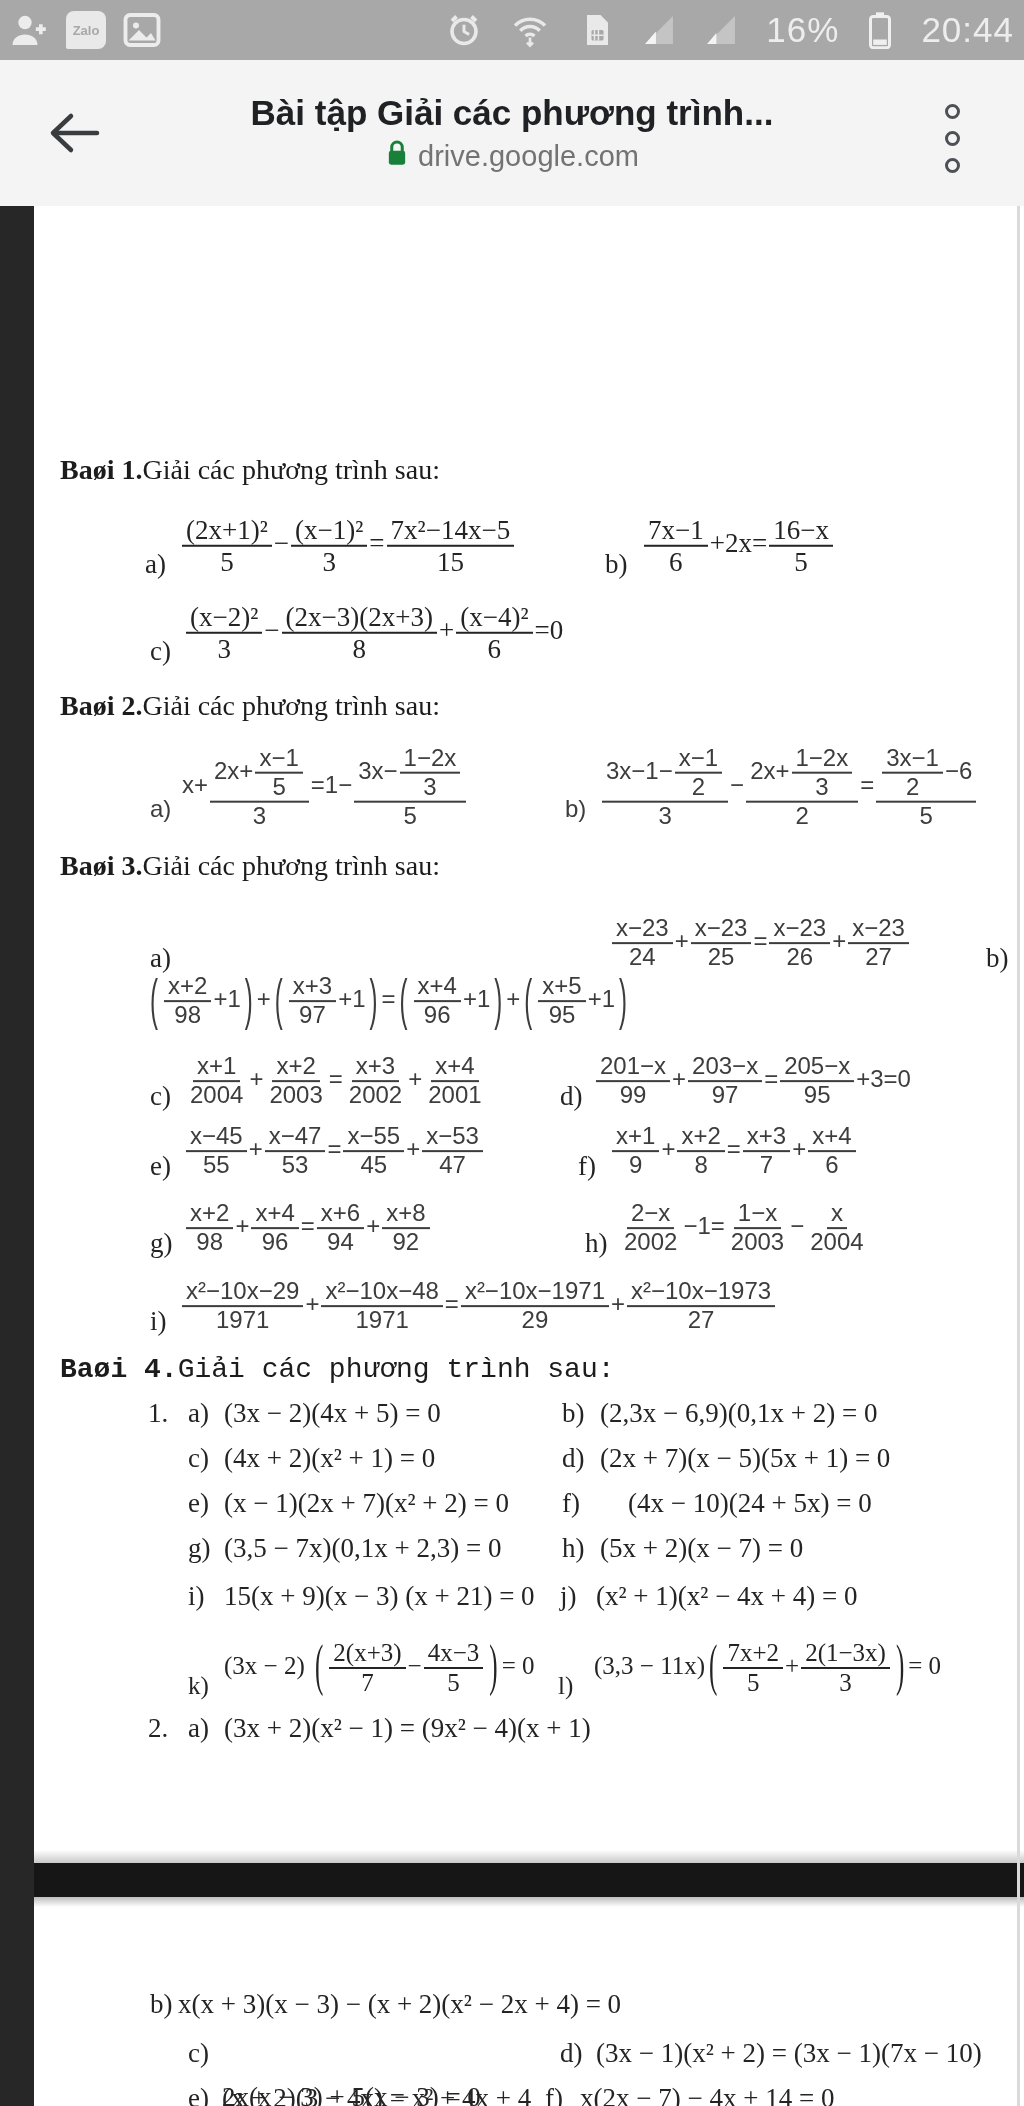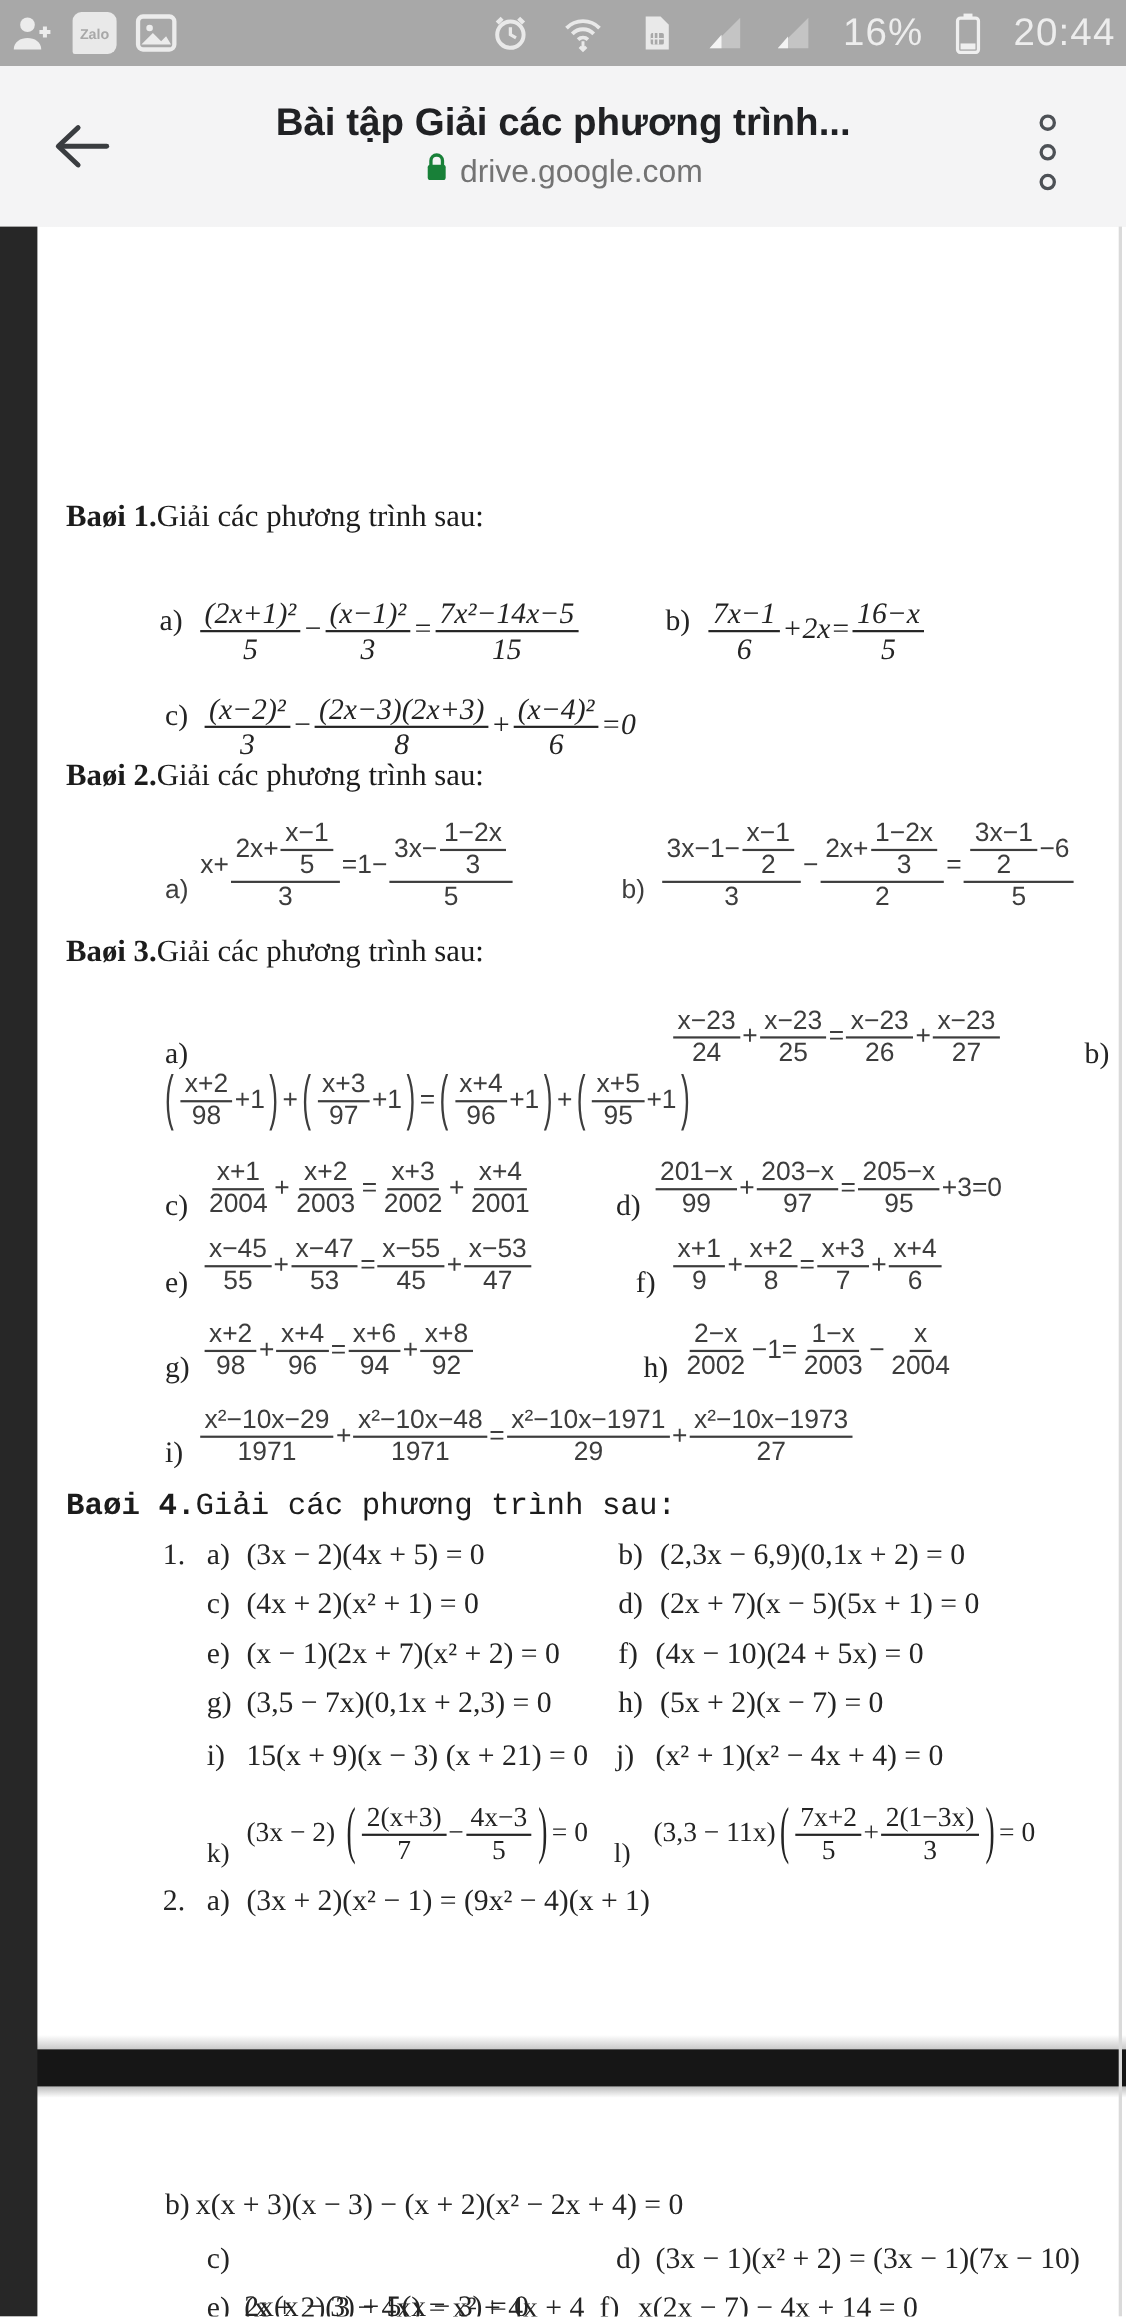--- a/index.html
+++ b/index.html
@@ -36,21 +36,21 @@
   .divider{position:absolute;left:0;top:1657px;width:1024px;height:34px;background:#161616;}
   .pgshadow-bot{position:absolute;left:0;top:1691px;width:1024px;height:10px;
                 background:linear-gradient(#bdbdbd,#ffffff);}
   
   .bhead{position:absolute;left:60px;font-family:"Liberation Serif",serif;font-size:28px;color:#1c1c1c;white-space:nowrap;}
   .row{position:absolute;left:0;right:0;}
   .at{position:absolute;top:50%;transform:translateY(-50%);white-space:nowrap;}
   .low{top:68%;}
   .sans{font-family:"Liberation Sans",sans-serif;color:#3d3d3d;font-size:24px;}
   .serifeq{font-family:"Liberation Serif",serif;color:#242424;font-size:27px;}
-  .it{font-style:italic;margin-top:28px;}
+  .it{}
   .bold{font-weight:bold;}
   .frac{display:inline-flex;flex-direction:column;align-items:center;vertical-align:middle;
         margin:0 2px;line-height:1.12;}
   .fnum{padding:0 4px;border-bottom:2px solid currentColor;}
   .fden{padding:0 4px;}
   .bigp{display:inline-block;transform:scaleY(2.3);transform-origin:center;margin:0 4px;font-weight:300;}
 </style>
 </head>
 <body>
 
@@ -375,21 +375,21 @@
   <div class="row" style="top:1232px;height:40px;">
     <span class="at serifeq" style="left:188px;">c)</span>
     <span class="at serifeq" style="left:224px;">(4x + 2)(x² + 1) = 0</span>
     <span class="at serifeq" style="left:562px;">d)</span>
     <span class="at serifeq" style="left:600px;">(2x + 7)(x − 5)(5x + 1) = 0</span>
   </div>
   <div class="row" style="top:1277px;height:40px;">
     <span class="at serifeq" style="left:188px;">e)</span>
     <span class="at serifeq" style="left:224px;">(x − 1)(2x + 7)(x² + 2) = 0</span>
     <span class="at serifeq" style="left:562px;">f)</span>
-    <span class="at serifeq" style="left:596px;">(4x − 10)(24 + 5x) = 0</span>
+    <span class="at serifeq" style="left:628px;">(4x − 10)(24 + 5x) = 0</span>
   </div>
   <div class="row" style="top:1322px;height:40px;">
     <span class="at serifeq" style="left:188px;">g)</span>
     <span class="at serifeq" style="left:224px;">(3,5 − 7x)(0,1x + 2,3) = 0</span>
     <span class="at serifeq" style="left:562px;">h)</span>
     <span class="at serifeq" style="left:600px;">(5x + 2)(x − 7) = 0</span>
   </div>
   <div class="row" style="top:1370px;height:40px;">
     <span class="at serifeq" style="left:188px;">i)</span>
     <span class="at serifeq" style="left:224px;">15(x + 9)(x − 3) (x + 21) = 0</span>

